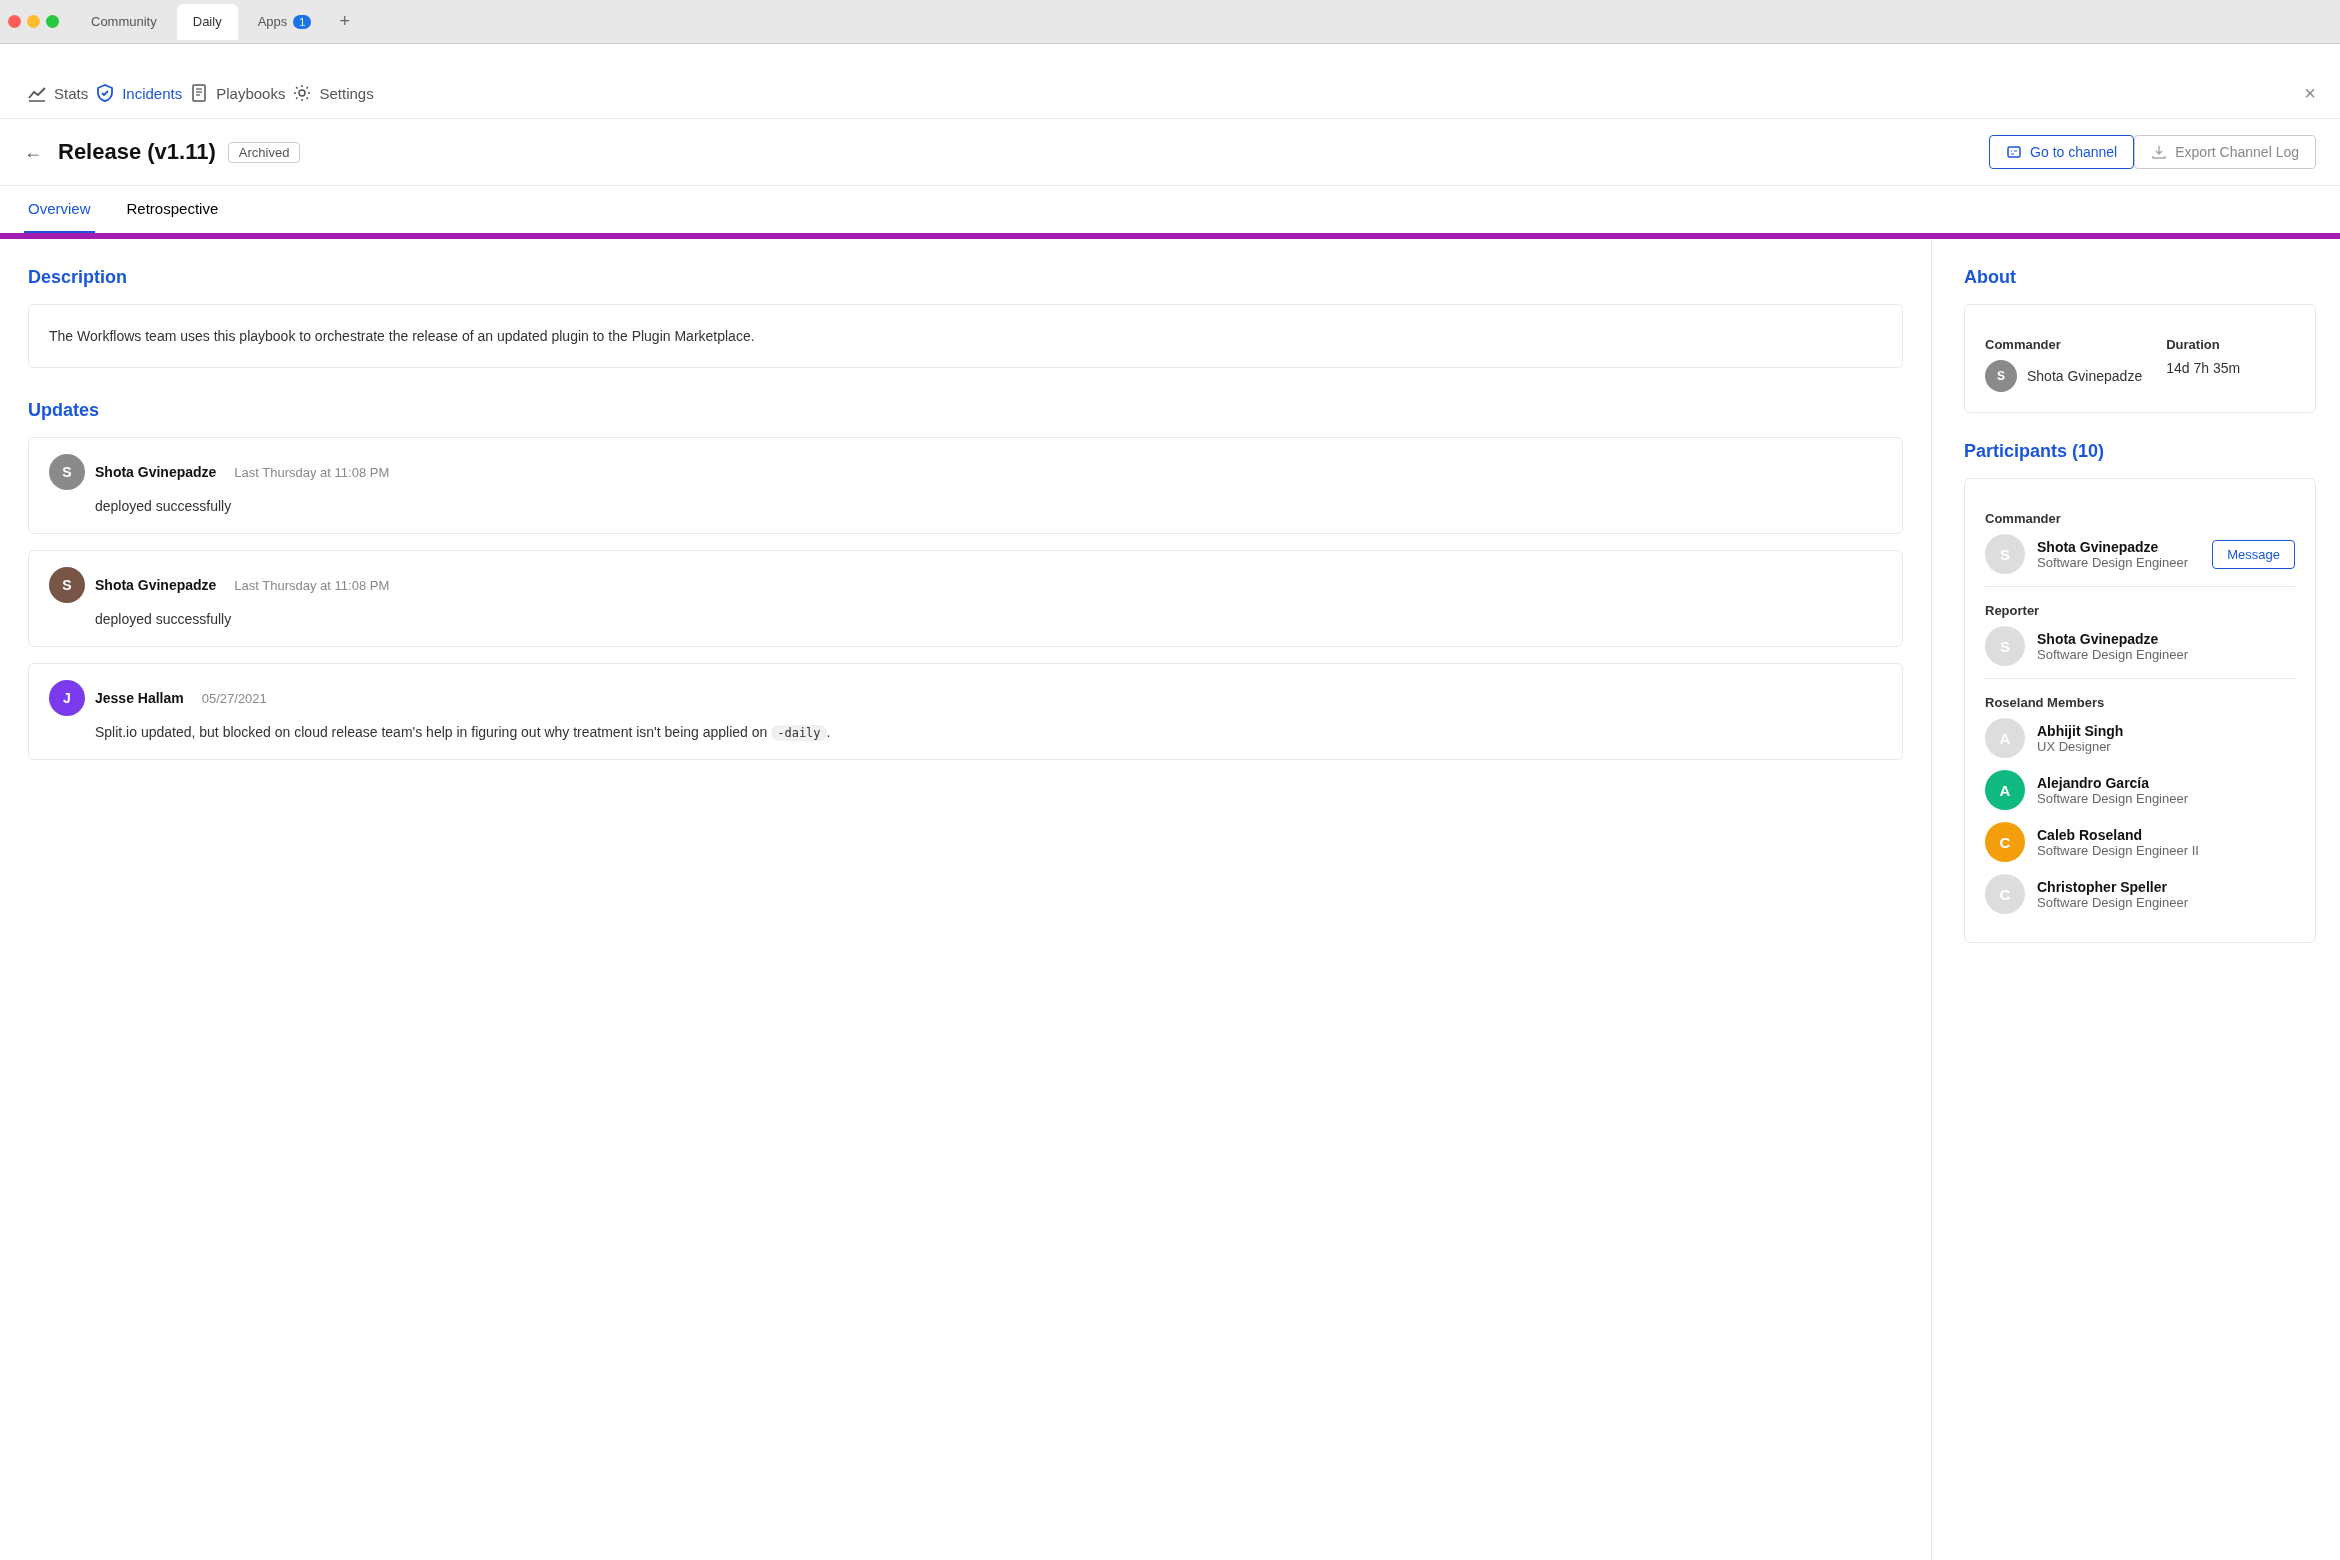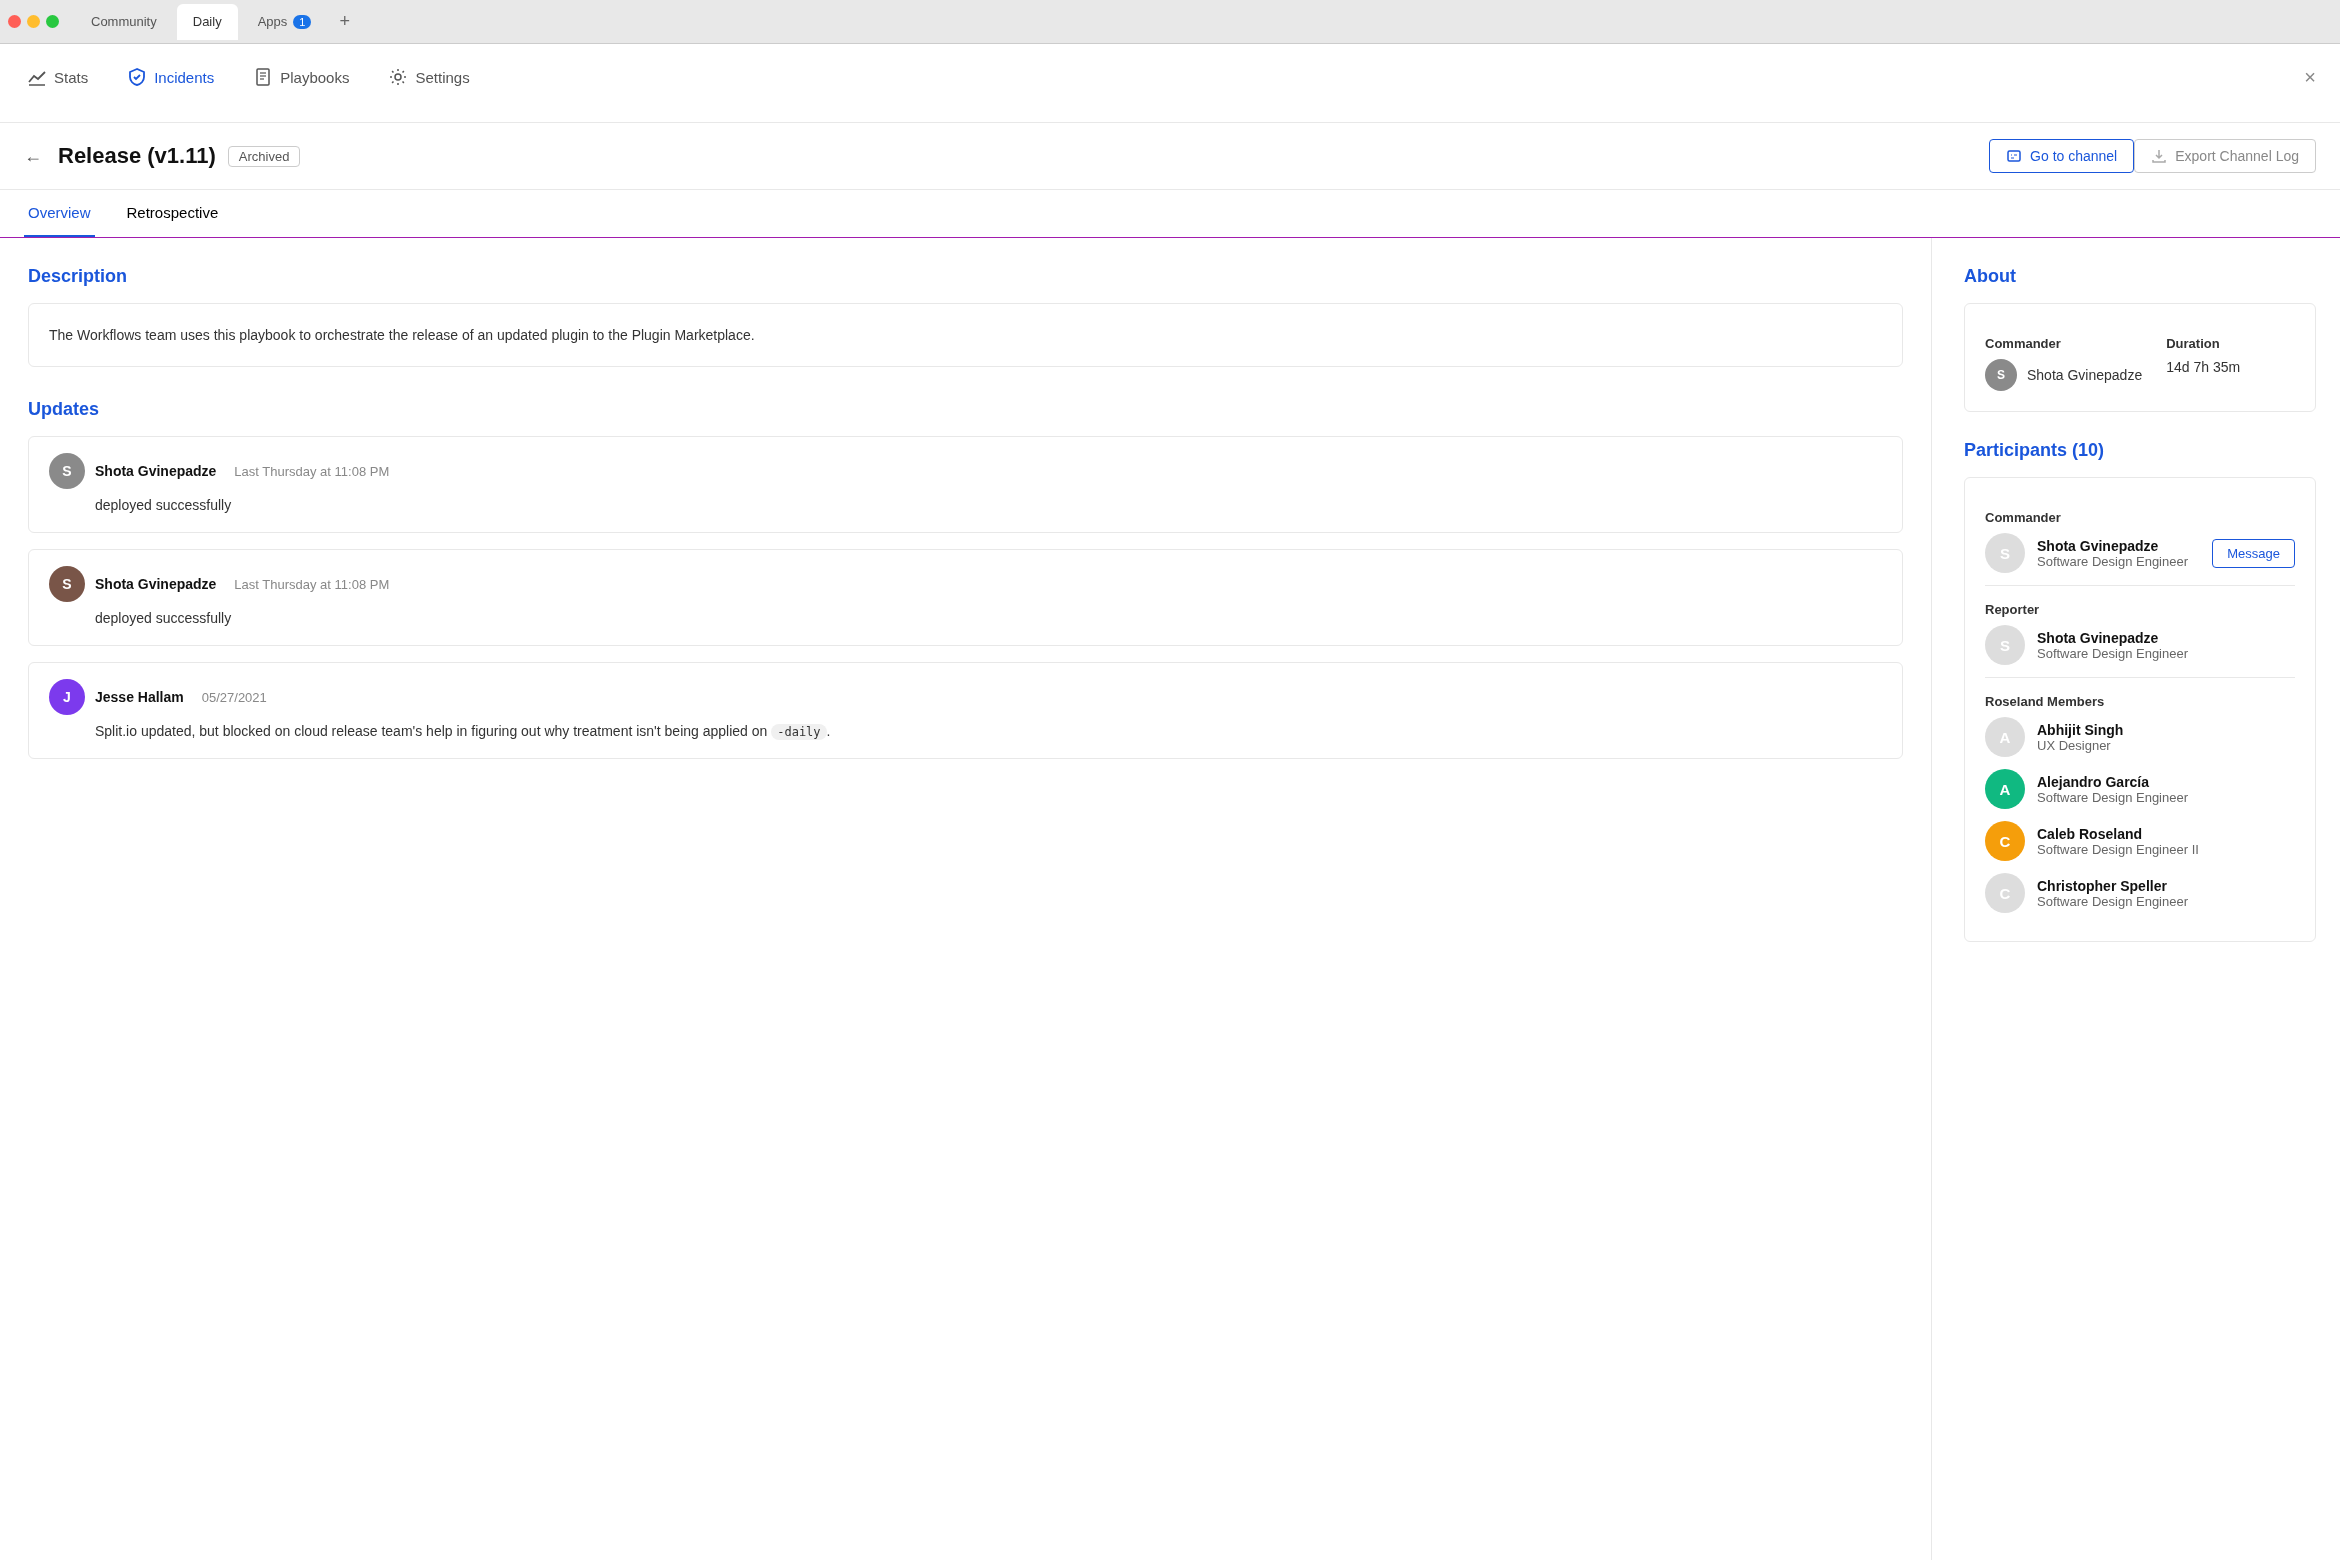--- a/index.html
+++ b/index.html
@@ -31,22 +31,22 @@
       border-radius: 10px; padding: 1px 6px; margin-left: 6px;
     }
     .tab-badge.active-badge { background: #1a73e8; color: #fff; }
     .new-tab-btn { background: none; border: none; font-size: 18px; color: #666; cursor: pointer; padding: 4px 8px; }
 
     
     .app-container { background: #fff; min-height: calc(100vh - 44px); display: flex; flex-direction: column; }
 
     
     .top-nav {
-      display: flex; align-items: center; padding: 16px 24px 28px;
-      border-bottom: 1px solid #e8e8e8; gap: 32px;
+      display: flex; align-items: center; padding: 16px 24px 8px;
+      border-bottom: 1px solid #e8e8e8;  margin-top: 16px;
     }
     .nav-item {
       display: flex; align-items: center; gap: 8px; padding: 8px 4px;
       font-size: 15px; color: #555; cursor: pointer; text-decoration: none;
     }
     .nav-item.active { color: #1a56db; font-weight: 500; }
     .nav-item svg { flex-shrink: 0; }
     .close-btn { margin-left: auto; background: none; border: none; cursor: pointer; color: #888; font-size: 20px; }
 
     
@@ -68,21 +68,21 @@
     }
     .btn-secondary {
       display: flex; align-items: center; gap: 8px;
       border: 1.5px solid #ccc; border-radius: 4px; padding: 8px 16px;
       font-size: 14px; color: #888; background: #fff; cursor: pointer;
     }
 
     
     .content-tabs {
       display: flex; padding: 0 24px;
-      border-bottom: 1px solid #a21caf;
+      border-bottom: 6px solid #a21caf;
     }
     .content-tab {
       padding: 14px 4px; margin-right: 28px;
       font-size: 15px; color: #000000; cursor: pointer;
       border-bottom: 2px solid transparent;
     }
     .content-tab.active { color: #1a56db; border-bottom: 2px solid #1a56db; font-weight: 500; }
 
     
     .main-layout {

